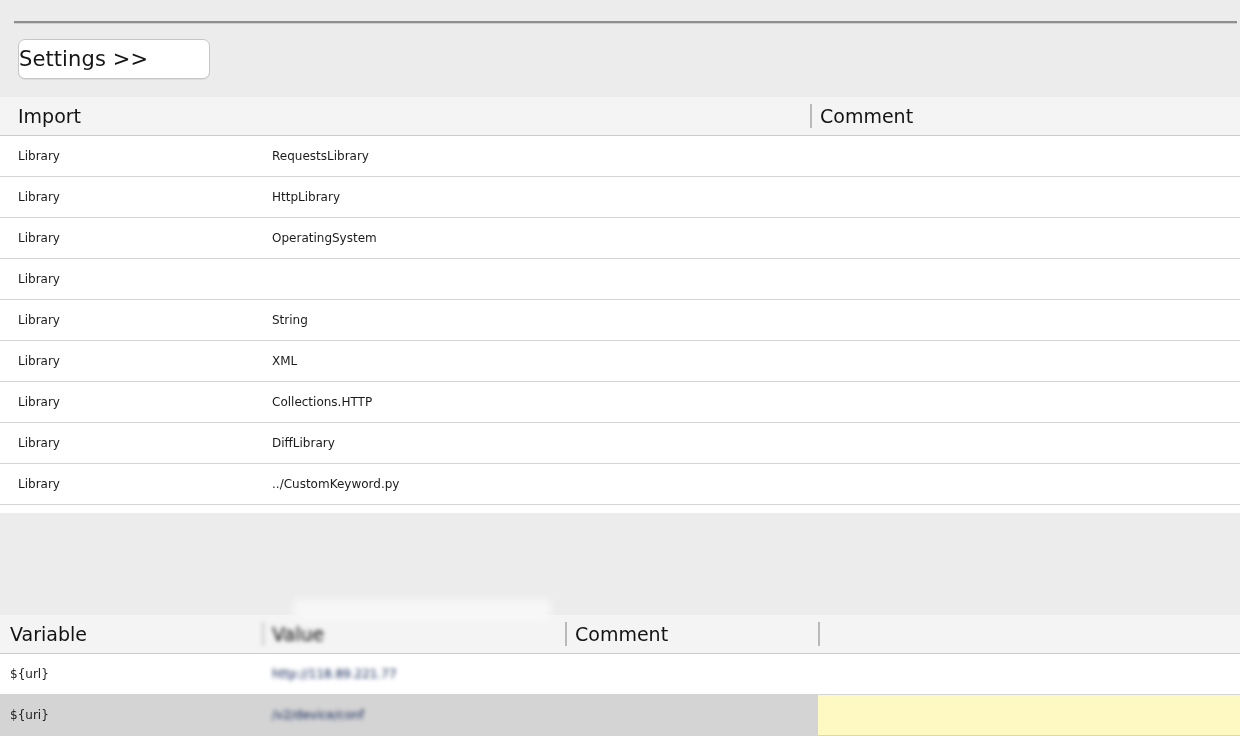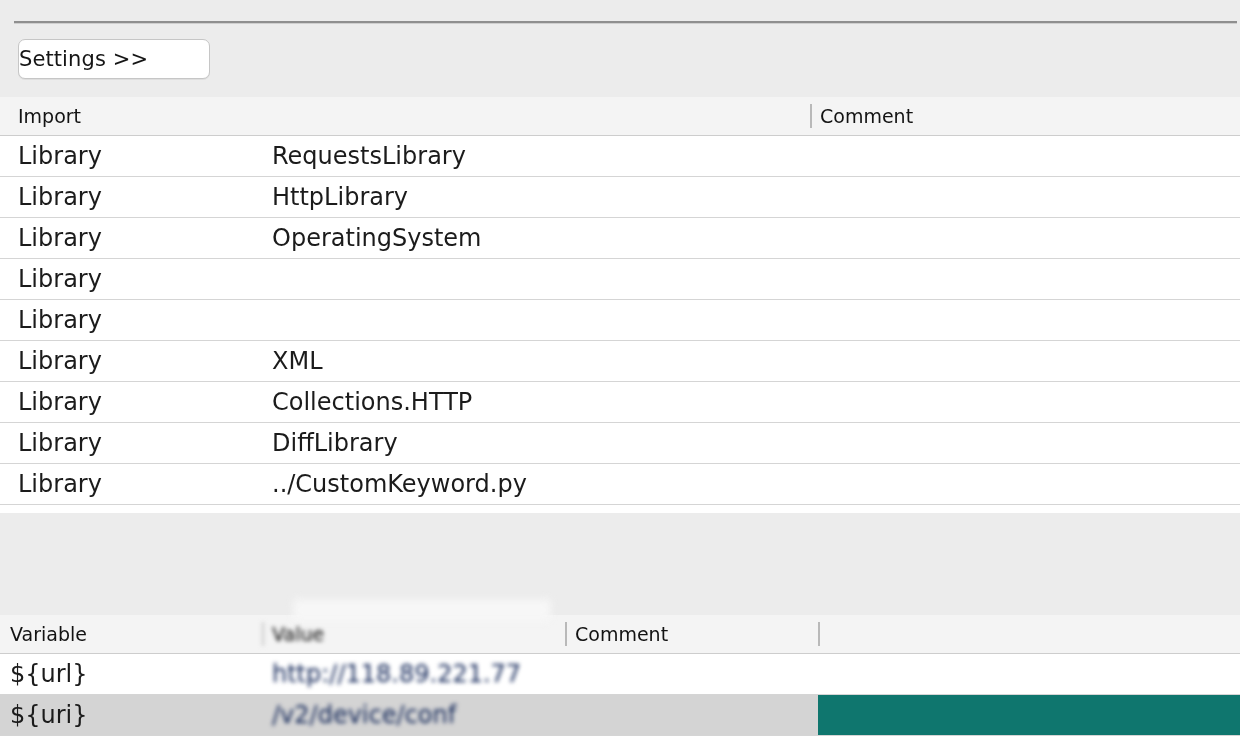--- a/index.html
+++ b/index.html
@@ -66,31 +66,31 @@
     box-sizing: border-box;
     border-bottom: 1px solid #d5d5d5;
     background: #ffffff;
     white-space: nowrap;
   }
   .grid-row.header-row {
     background: #f4f4f4;
     height: 39px;
     border-bottom: 1px solid #cdcdcd;
   }
-  .grid-row.selected-row { background: #0f766e; }
+  .grid-row.selected-row { background: #fef9c3; }
   .grid-row.blank-row { border-bottom: 1px solid #d5d5d5; }
 
   .cell {
     position: absolute;
     top: 0;
     height: 100%;
     box-sizing: border-box;
     display: flex;
     align-items: center;
-    font-size: 24px;
+    font-size: 12px;
     color: #1b1b1b;
     padding-left: 10px;
     overflow: hidden;
   }
   .header-row .cell {
     font-size: 19px;
     color: #131313;
   }
   .cell.div::before {
     content: "";
@@ -188,20 +188,21 @@
   </div>
 
   <div class="grid-row">
     <div class="cell c-import">Library</div>
     <div class="cell c-args"></div>
     <div class="cell c-comment"></div>
   </div>
 
   <div class="grid-row">
     <div class="cell c-import">Library</div>
+    <div class="cell c-name">String</div>
     <div class="cell c-args"></div>
     <div class="cell c-comment"></div>
   </div>
 
   <div class="grid-row">
     <div class="cell c-import">Library</div>
     <div class="cell c-name">XML</div>
     <div class="cell c-args"></div>
     <div class="cell c-comment"></div>
   </div>

